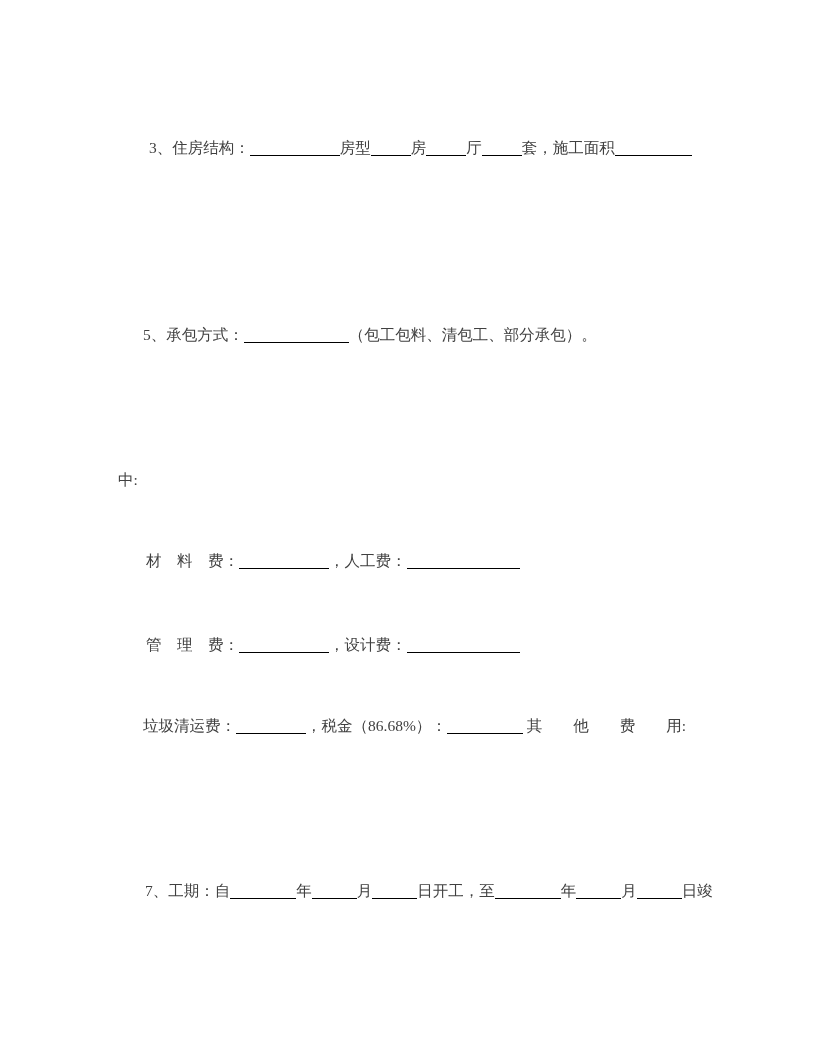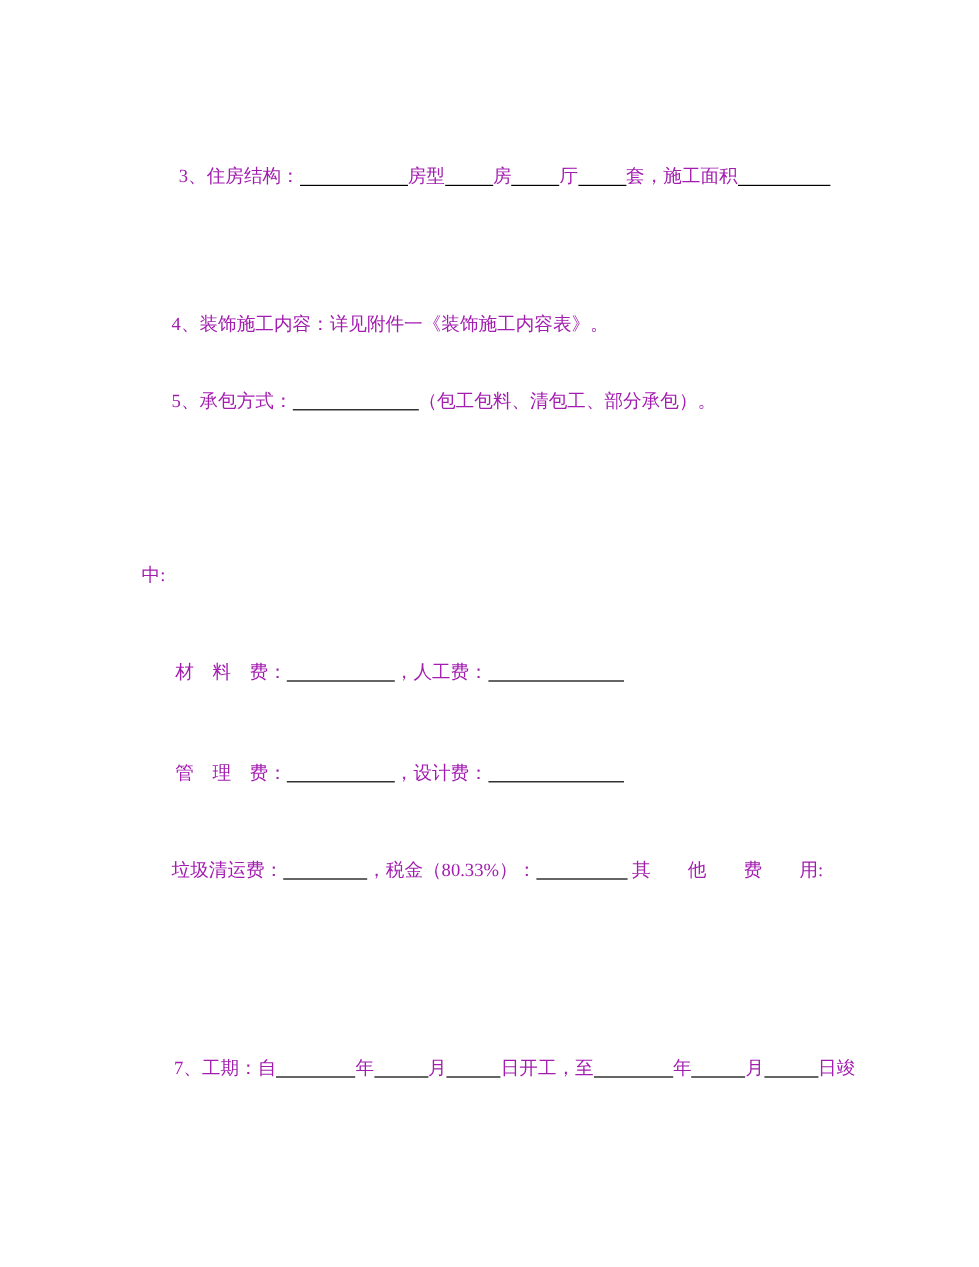--- a/index.html
+++ b/index.html
@@ -8,21 +8,21 @@
     background: #ffffff;
   }
   .page {
     position: relative;
     width: 816px;
     height: 1056px;
     background: #ffffff;
     overflow: hidden;
     font-family: "Liberation Serif", "DejaVu Serif", serif;
     font-size: 15.5px;
-    color: #a21caf;
+    color: #404040;
   }
   .doc-line {
     position: absolute;
     left: 118px;
     width: 606px;
     line-height: 42px;
     white-space: nowrap;
     letter-spacing: 0;
   }
   .seg-text {
@@ -33,20 +33,19 @@
     height: 15px;
     border-bottom: 1px solid #000000;
     vertical-align: -3px;
   }
 </style>
 </head>
 <body>
 
 <div class="page">
   <div class="doc-line" style="top:127px; padding-left:31px;"><span class="seg-text">3、住房结构：</span><span class="blank" style="width: 90px;"></span><span class="seg-text">房型</span><span class="blank" style="width: 40px;"></span><span class="seg-text">房</span><span class="blank" style="width: 40px;"></span><span class="seg-text">厅</span><span class="blank" style="width: 40px;"></span><span class="seg-text">套，施工面积</span><span class="blank" style="width: 77px;"></span></div>
-  <div class="doc-line" style="top:250px; padding-left:25px;"><span class="seg-text">4、装饰施工内容：详见附件一《装饰施工内容表》。</span></div>
   <div class="doc-line" style="top:314px; padding-left:25px;"><span class="seg-text">5、承包方式：</span><span class="blank" style="width: 105px;"></span><span class="seg-text">（包工包料、清包工、部分承包）。</span></div>
   <div class="doc-line" style="top:459px;"><span class="seg-text">中:</span></div>
   <div class="doc-line" style="top:624px; padding-left:28px;"><span class="seg-text">管　理　费：</span><span class="blank" style="width: 90px;"></span><span class="seg-text">，设计费：</span><span class="blank" style="width: 113px;"></span></div>
   <div class="doc-line" style="top:540px; padding-left:28px;"><span class="seg-text">材　料　费：</span><span class="blank" style="width: 90px;"></span><span class="seg-text">，人工费：</span><span class="blank" style="width: 113px;"></span></div>
-  <div class="doc-line" style="top:705px; padding-left:25px;"><span class="seg-text">垃圾清运费：</span><span class="blank" style="width: 70px;"></span><span class="seg-text">，税金（80.33%）：</span><span class="blank" style="width: 76px;"></span><span class="seg-text"> 其　　他　　费　　用:</span></div>
+  <div class="doc-line" style="top:705px; padding-left:25px;"><span class="seg-text">垃圾清运费：</span><span class="blank" style="width: 70px;"></span><span class="seg-text">，税金（86.68%）：</span><span class="blank" style="width: 76px;"></span><span class="seg-text"> 其　　他　　费　　用:</span></div>
   <div class="doc-line" style="top:870px; padding-left:27px;"><span class="seg-text">7、工期：自</span><span class="blank" style="width: 66px;"></span><span class="seg-text">年</span><span class="blank" style="width: 45px;"></span><span class="seg-text">月</span><span class="blank" style="width: 45px;"></span><span class="seg-text">日开工，至</span><span class="blank" style="width: 66px;"></span><span class="seg-text">年</span><span class="blank" style="width: 45px;"></span><span class="seg-text">月</span><span class="blank" style="width: 45px;"></span><span class="seg-text">日竣</span></div>
 </div>
 
 </body></html>

